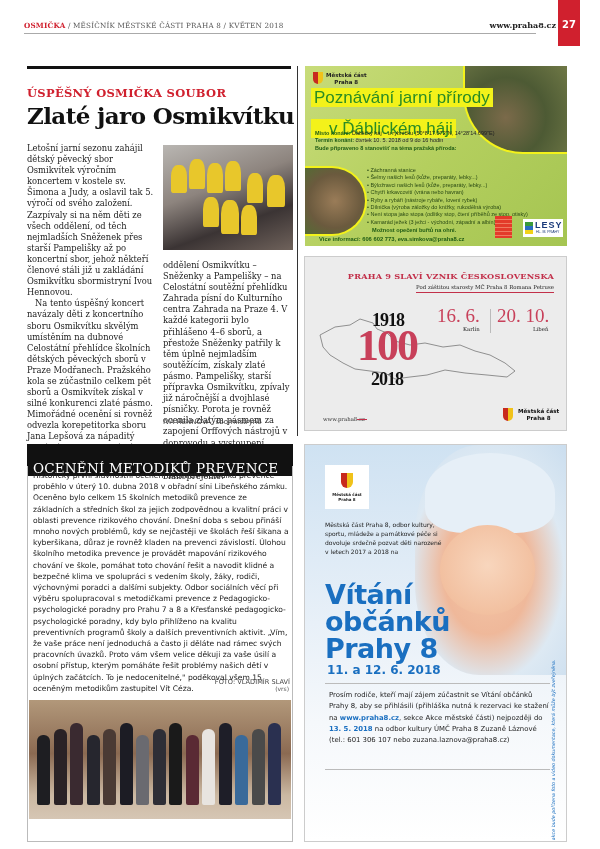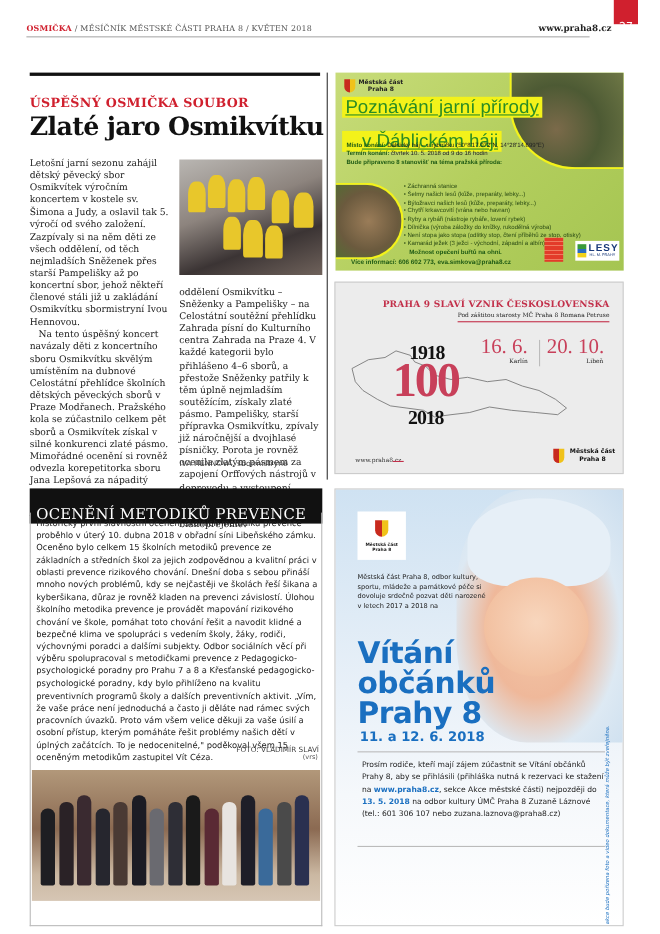--- a/index.html
+++ b/index.html
@@ -4,21 +4,21 @@
 <style>
   * { box-sizing: border-box; margin: 0; padding: 0; }
   html, body { width: 600px; height: 849px; background: #fff; overflow: hidden; }
   body { position: relative; font-family: "DejaVu Serif", serif; color: #222; }
 
   
   .hdr { position: absolute; left: 24px; right: 0; top: 0; height: 34px; }
   .hdr-left { position: absolute; left: 0; top: 21px; font-size: 7.2px; letter-spacing: 0.2px; color: #555; white-space: nowrap; }
   .hdr-left .brand { color: #d0202e; font-weight: bold; }
   .hdr-right { position: absolute; right: 44px; top: 20px; font-size: 8px; font-weight: bold; color: #222; }
-  .pagenum { position: absolute; right: 20px; top: 0; width: 22px; height: 22px; background: #d0202e; color: #fff; font-family: "DejaVu Sans", sans-serif; font-weight: normal; font-size: 10px; text-align: center; padding-top: 19px; }
+  .pagenum { position: absolute; right: 20px; top: 0; width: 22px; height: 46px; background: #d0202e; color: #fff; font-family: "DejaVu Sans", sans-serif; font-weight: bold; font-size: 10px; text-align: center; padding-top: 19px; }
   .hdr-rule { position: absolute; left: 24px; right: 64px; top: 33px; height: 1px; background: #aaa; }
 
   
   .rule-thick { position: absolute; left: 27px; top: 66px; width: 264px; height: 3px; background: #111; }
   .kicker { position: absolute; left: 27px; top: 86px; font-size: 11.5px; font-weight: bold; color: #d0202e; letter-spacing: 0.3px; }
   .title { position: absolute; left: 27px; top: 102px; font-size: 23px; font-weight: bold; color: #111; letter-spacing: -0.6px; }
   .col-text { position: absolute; font-size: 8.35px; line-height: 11.1px; color: #222; }
   .col-text p { text-indent: 0; }
   .col-text p.ind { text-indent: 8px; }
   .col1 { left: 27px; top: 143px; width: 128px; }
@@ -35,21 +35,21 @@
   .art2 { position: absolute; left: 33px; top: 470px; width: 256px; font-size: 7.6px; line-height: 11.2px; color: #222; font-family: "DejaVu Sans", sans-serif; }
   .vrs { float: right; font-size: 6px; color: #555; }
   .credit2 { position: absolute; right: 310px; top: 678px; font-family: "DejaVu Sans", sans-serif; font-size: 6.6px; color: #444; }
   .photo2 { position: absolute; left: 29px; top: 700px; width: 262px; height: 119px; background: linear-gradient(180deg,#b2987a 0%, #8b6a52 45%, #cbb8a2 80%, #d6c6b4 100%); overflow: hidden; }
   .person { position: absolute; bottom: 14px; width: 13px; border-radius: 6px 6px 2px 2px; }
 
   
   .ad1 { position: absolute; left: 305px; top: 66px; width: 262px; height: 180px; background: linear-gradient(135deg,#c8dc7a 0%, #b4cf5e 50%, #a5c552 100%); overflow: hidden; }
   .ad1 .logo { position: absolute; left: 8px; top: 6px; width: 10px; height: 12px; background: linear-gradient(90deg,#c82a1e 50%,#f0c21a 50%); border-radius: 0 0 5px 5px; }
   .ad1 .logo-t { position: absolute; left: 21px; top: 6px; font-family: "DejaVu Sans", sans-serif; font-size: 5.5px; font-weight: bold; color: #222; line-height: 7px; text-align: center; }
-  .ad1 .hl { position: absolute; left: 6px; font-family: "Liberation Sans", sans-serif; font-size: 17px; color: #2a8c24; background: #f3f21a; padding: 0 3px; line-height: 19px; text-decoration: underline; }
+  .ad1 .hl { position: absolute; left: 6px; font-family: "Liberation Sans", sans-serif; font-size: 17px; color: #2a8c24; background: #f3f21a; padding: 0 3px; line-height: 19px; }
   .ad1 .hl1 { top: 22px; }
   .ad1 .hl2 { top: 53px; padding-left: 18px; }
   .ad1 .photo-a { position: absolute; right: 0; top: 0; width: 104px; height: 88px; background: radial-gradient(circle at 40% 60%, #7b6a4a 0%, #4d5a34 50%, #6f7846 100%); border-bottom-left-radius: 60px; border: 2px solid #f3f21a; border-top: none; border-right: none; }
   .ad1 .photo-b { position: absolute; left: 0; top: 100px; width: 62px; height: 70px; background: radial-gradient(circle at 50% 50%, #9a7c58 0%, #6b5a3e 60%, #556b34 100%); border-top-right-radius: 40px; border-bottom-right-radius: 40px; border: 2px solid #f3f21a; border-left: none; }
   .ad1 .info { position: absolute; left: 10px; font-family: "Liberation Sans", sans-serif; font-size: 5.5px; color: #222; white-space: nowrap; }
   .ad1 .info b { color: #1e5a14; }
   .ad1 .bullets { position: absolute; left: 62px; top: 101px; font-family: "Liberation Sans", sans-serif; font-size: 5.5px; line-height: 7.4px; color: #2a4a14; list-style: none; }
   .ad1 .roast { position: absolute; left: 67px; top: 161px; font-family: "Liberation Sans", sans-serif; font-size: 5.6px; font-weight: bold; color: #1e5a14; }
   .ad1 .contact { position: absolute; left: 14px; top: 170px; font-family: "Liberation Sans", sans-serif; font-size: 5.8px; font-weight: bold; color: #1e5a14; }
   .ad1 .prague-logo { position: absolute; left: 190px; top: 150px; width: 17px; height: 22px; background: repeating-linear-gradient(180deg,#e33b2a 0 3px,#f07a60 3px 4px); }

